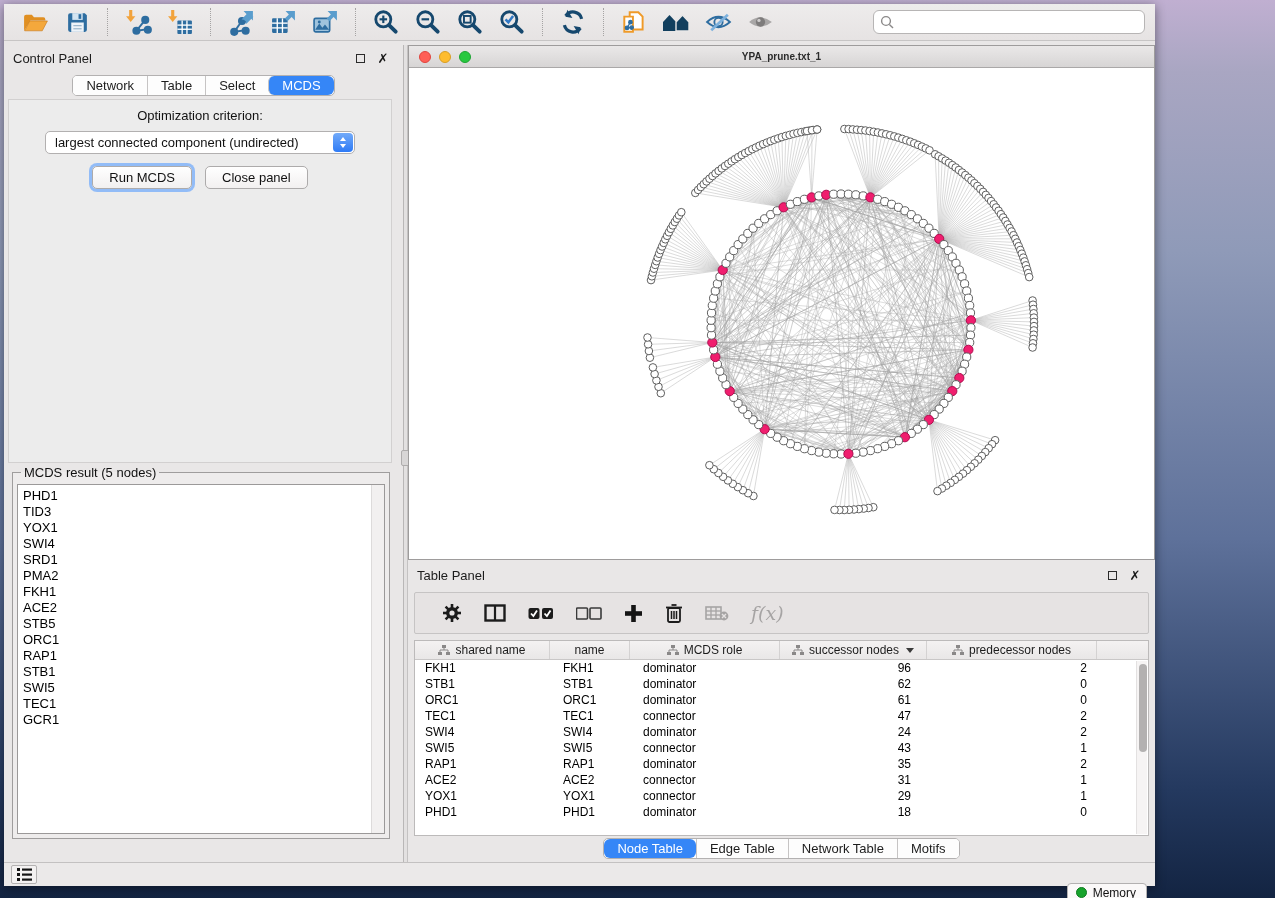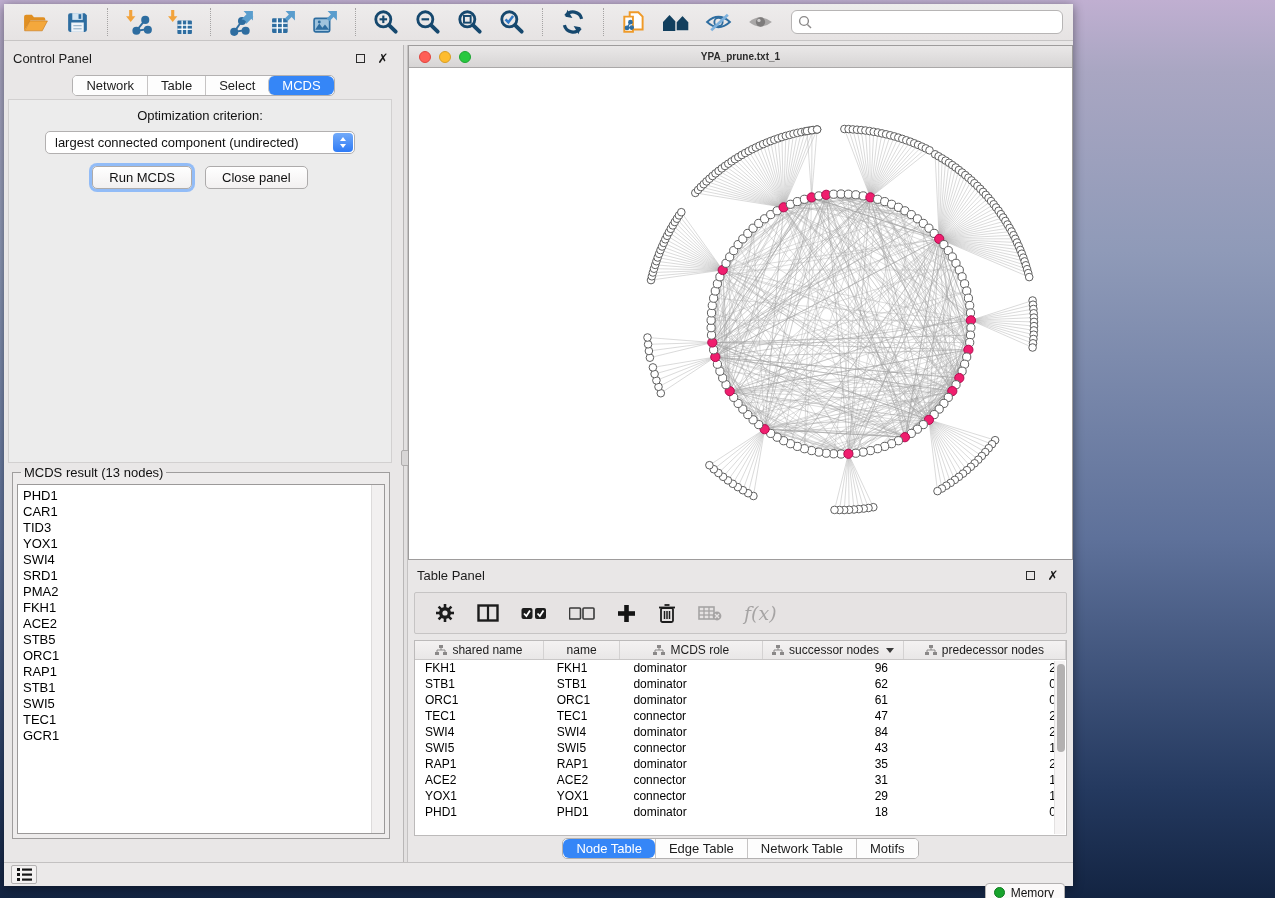--- a/index.html
+++ b/index.html
@@ -1,20 +1,20 @@
 <!DOCTYPE html>
 <html><head>
 <meta charset="utf-8">
 <style>
   * { box-sizing: border-box; margin: 0; padding: 0; }
   html,body { width:1275px; height:898px; overflow:hidden;
     font-family:"Liberation Sans","DejaVu Sans",sans-serif; }
   body { background:linear-gradient(180deg,#c0afd1 0%,#a9a6c2 8%,#8f9ab8 28%,#5e719a 60%,#24395f 88%,#132442 100%); position:relative; }
 
-  .app { position:absolute; left:4px; top:4px; width:1069px; height:882px; background:#e9e7e7; box-shadow:0 2px 10px rgba(0,0,0,.45); }
+  .app { position:absolute; left:4px; top:4px; width:1151px; height:882px; background:#e9e7e7; box-shadow:0 2px 10px rgba(0,0,0,.45); }
 
   
   .toolbar { position:absolute; left:0; top:0; right:0; height:37px; background:linear-gradient(#eeecec,#e6e3e3); border-bottom:1px solid #c7c5c5; display:flex; align-items:center; padding:0 10px; }
   .tbtn { width:36px; height:30px; display:flex; align-items:center; justify-content:center; margin:0 3px; border-radius:4px; }
   .tsep { width:1px; height:28px; border-left:1px dotted #a5a3a3; margin:0 9px; }
   .tspacer { flex:1; }
   .searchbox { position:relative; width:272px; height:24px; }
   .searchbox input { width:100%; height:100%; border:1px solid #b7b5b5; border-radius:6px; background:#fff; padding:0 8px 0 26px; font-size:13px; outline:none; }
   .searchbox svg { position:absolute; left:7px; top:5px; }
 
@@ -61,21 +61,21 @@
   .network-window { position:absolute; left:0; top:0; right:0; height:515px; border:1px solid #9e9c9c; background:#fff; }
   .net-titlebar { height:22px; background:linear-gradient(#eae8e8,#d7d5d5); border-bottom:1px solid #aaa8a8; position:relative; display:flex; align-items:center; justify-content:center; }
   .net-title { font-size:10px; color:#2b2b2b; font-weight:bold; }
   .lights { position:absolute; left:10px; top:5px; display:flex; gap:8px; }
   .light { width:12px; height:12px; border-radius:50%; }
   .net-canvas { position:absolute; left:0; top:22px; right:0; bottom:0; background:#fff; overflow:hidden; }
   .net-canvas svg { display:block; }
 
   
   .table-panel { position:absolute; left:0; top:517px; right:0; bottom:0; background:#e9e7e7; }
-  .tp-toolbar { position:absolute; left:6px; right:6px; top:30px; height:42px; background:#e6e3e3; border:1px solid #c6c4c4; border-radius:2px; display:flex; align-items:center; padding-left:20px; gap:22px; }
+  .tp-toolbar { position:absolute; left:6px; right:6px; top:30px; height:42px; background:#e6e3e3; border:1px solid #c6c4c4; border-radius:2px; display:flex; align-items:center; padding-left:27px; gap:22px; }
   .tico { display:flex; align-items:center; justify-content:center; }
   .fx { font-family:"DejaVu Serif",serif; font-style:italic; font-size:19px; color:#a6a4a4; }
   .table-area { position:absolute; left:6px; right:6px; top:78px; bottom:26px; background:#fff; border:1px solid #bcbaba; }
   .thead { display:flex; height:19px; background:linear-gradient(#f4f2f2,#e9e7e7); border-bottom:1px solid #c9c7c7; }
   .hc { display:flex; align-items:center; justify-content:center; gap:5px; font-size:12px; color:#1c1c1c; border-right:1px solid #d4d2d2; overflow:hidden; }
   .hc:nth-child(1){width:135px} .hc:nth-child(2){width:80px} .hc:nth-child(3){width:150px}
   .hc:nth-child(4){width:147px} .hc:nth-child(5){width:170px} .hc:nth-child(6){flex:1; border-right:none}
   .trow { display:flex; height:16px; }
   .tc { font-size:12px; color:#000; display:flex; align-items:center; overflow:hidden; }
   .tc:nth-child(1){width:135px; padding-left:10px} .tc:nth-child(2){width:80px; padding-left:13px}
@@ -288,25 +288,24 @@
               <span class="tri-up"></span>
               <span class="tri-dn"></span>
             </span>
         </div>
         <div class="btnrow">
           <button class="btn focused">Run MCDS</button>
           <button class="btn">Close panel</button>
         </div>
       </div>
       <fieldset class="mcds-fieldset">
-        <legend>MCDS result (13 nodes)</legend>
+        <legend>MCDS result (5 nodes)</legend>
         <div class="mcds-list-wrap">
           <ul id="mcds-list">
               <li>PHD1</li>
-              <li>CAR1</li>
               <li>TID3</li>
               <li>YOX1</li>
               <li>SWI4</li>
               <li>SRD1</li>
               <li>PMA2</li>
               <li>FKH1</li>
               <li>ACE2</li>
               <li>STB5</li>
               <li>ORC1</li>
               <li>RAP1</li>
@@ -1401,21 +1400,21 @@
                 <div class="tc">TEC1</div>
                 <div class="tc">connector</div>
                 <div class="tc">47</div>
                 <div class="tc">2</div>
                 <div class="tc"></div>
               </div>
               <div class="trow">
                 <div class="tc">SWI4</div>
                 <div class="tc">SWI4</div>
                 <div class="tc">dominator</div>
-                <div class="tc">84</div>
+                <div class="tc">24</div>
                 <div class="tc">2</div>
                 <div class="tc"></div>
               </div>
               <div class="trow">
                 <div class="tc">SWI5</div>
                 <div class="tc">SWI5</div>
                 <div class="tc">connector</div>
                 <div class="tc">43</div>
                 <div class="tc">1</div>
                 <div class="tc"></div>

